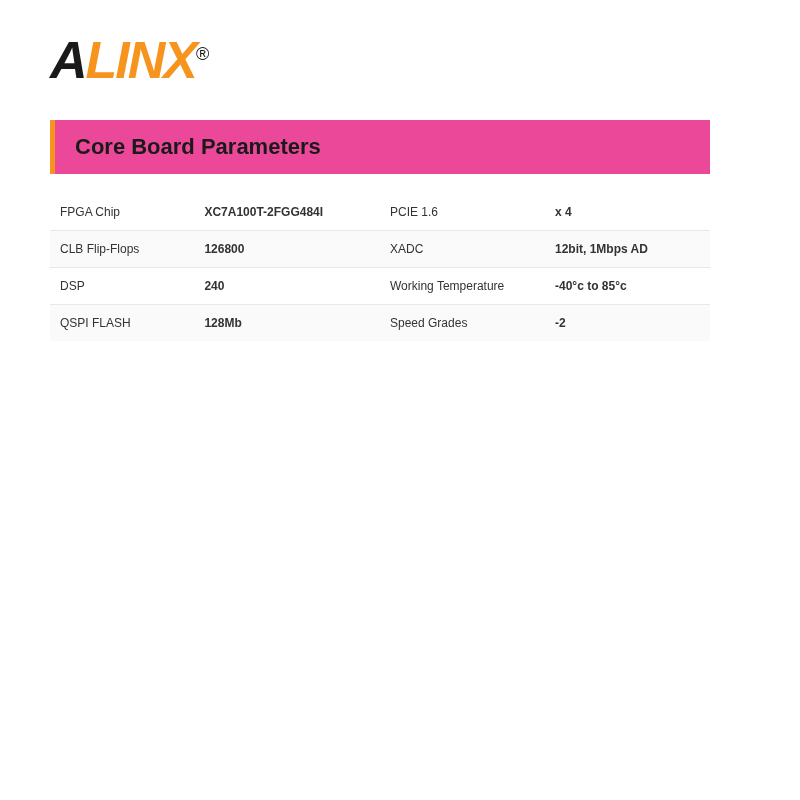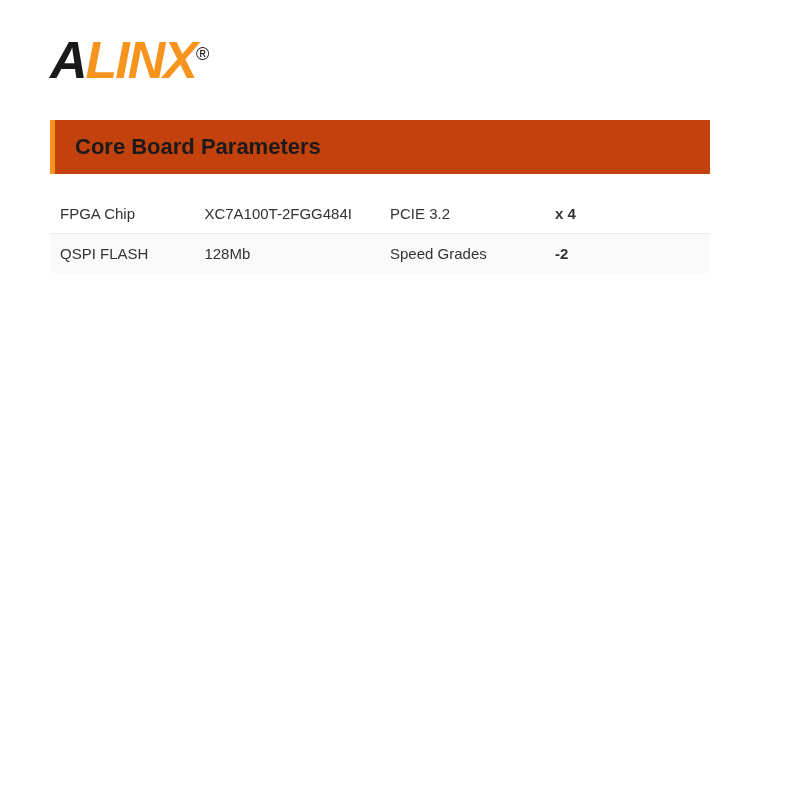--- a/index.html
+++ b/index.html
@@ -45,21 +45,21 @@
       font-style: normal;
       font-weight: normal;
       vertical-align: super;
       color: #1a1a1a;
     }
 
     
     .section-header {
       display: flex;
       align-items: flex-end;
-      background: #c2410c;
+      background: #ec4899;
       padding: 14px 20px;
       margin-bottom: 20px;
       border-left: 5px solid #F7941D;
     }
 
     .section-title {
       font-size: 22px;
       font-weight: bold;
       color: #1a1a1a;
     }
@@ -73,36 +73,36 @@
     .params-table tr {
       border-bottom: 1px solid #e8e8e8;
     }
 
     .params-table tr:last-child {
       border-bottom: none;
     }
 
     .params-table td {
       padding: 11px 10px;
-      font-size: 15px;
+      font-size: 12px;
       vertical-align: middle;
       color: #333;
     }
 
     .col-label {
       width: 140px;
       color: #555;
       font-size: 14px;
       font-weight: 500;
     }
 
     .col-value {
       width: 180px;
       color: #333;
-      font-weight: 400;
+      font-weight: 700;
     }
 
     .col-label2 {
       width: 160px;
       color: #555;
       font-size: 14px;
       font-weight: 500;
     }
 
     .col-value2 {
@@ -128,22 +128,34 @@
 
   <div class="section-header">
     <span class="section-title">Core Board Parameters</span>
   </div>
 
   <table class="params-table">
     <tbody id="table-body">
     <tr>
           <td class="col-label">FPGA Chip</td>
           <td class="col-value">XC7A100T-2FGG484I</td>
-          <td class="col-label2">PCIE 3.2</td>
+          <td class="col-label2">PCIE 1.6</td>
           <td class="col-value2">x 4</td>
+        </tr>
+        <tr>
+          <td class="col-label">CLB Flip-Flops</td>
+          <td class="col-value">126800</td>
+          <td class="col-label2">XADC</td>
+          <td class="col-value2">12bit, 1Mbps AD</td>
+        </tr>
+        <tr>
+          <td class="col-label">DSP</td>
+          <td class="col-value">240</td>
+          <td class="col-label2">Working Temperature</td>
+          <td class="col-value2">-40°c to 85°c</td>
         </tr>
         <tr>
           <td class="col-label">QSPI FLASH</td>
           <td class="col-value">128Mb</td>
           <td class="col-label2">Speed Grades</td>
           <td class="col-value2">-2</td>
         </tr>
       </tbody>
   </table>
 

